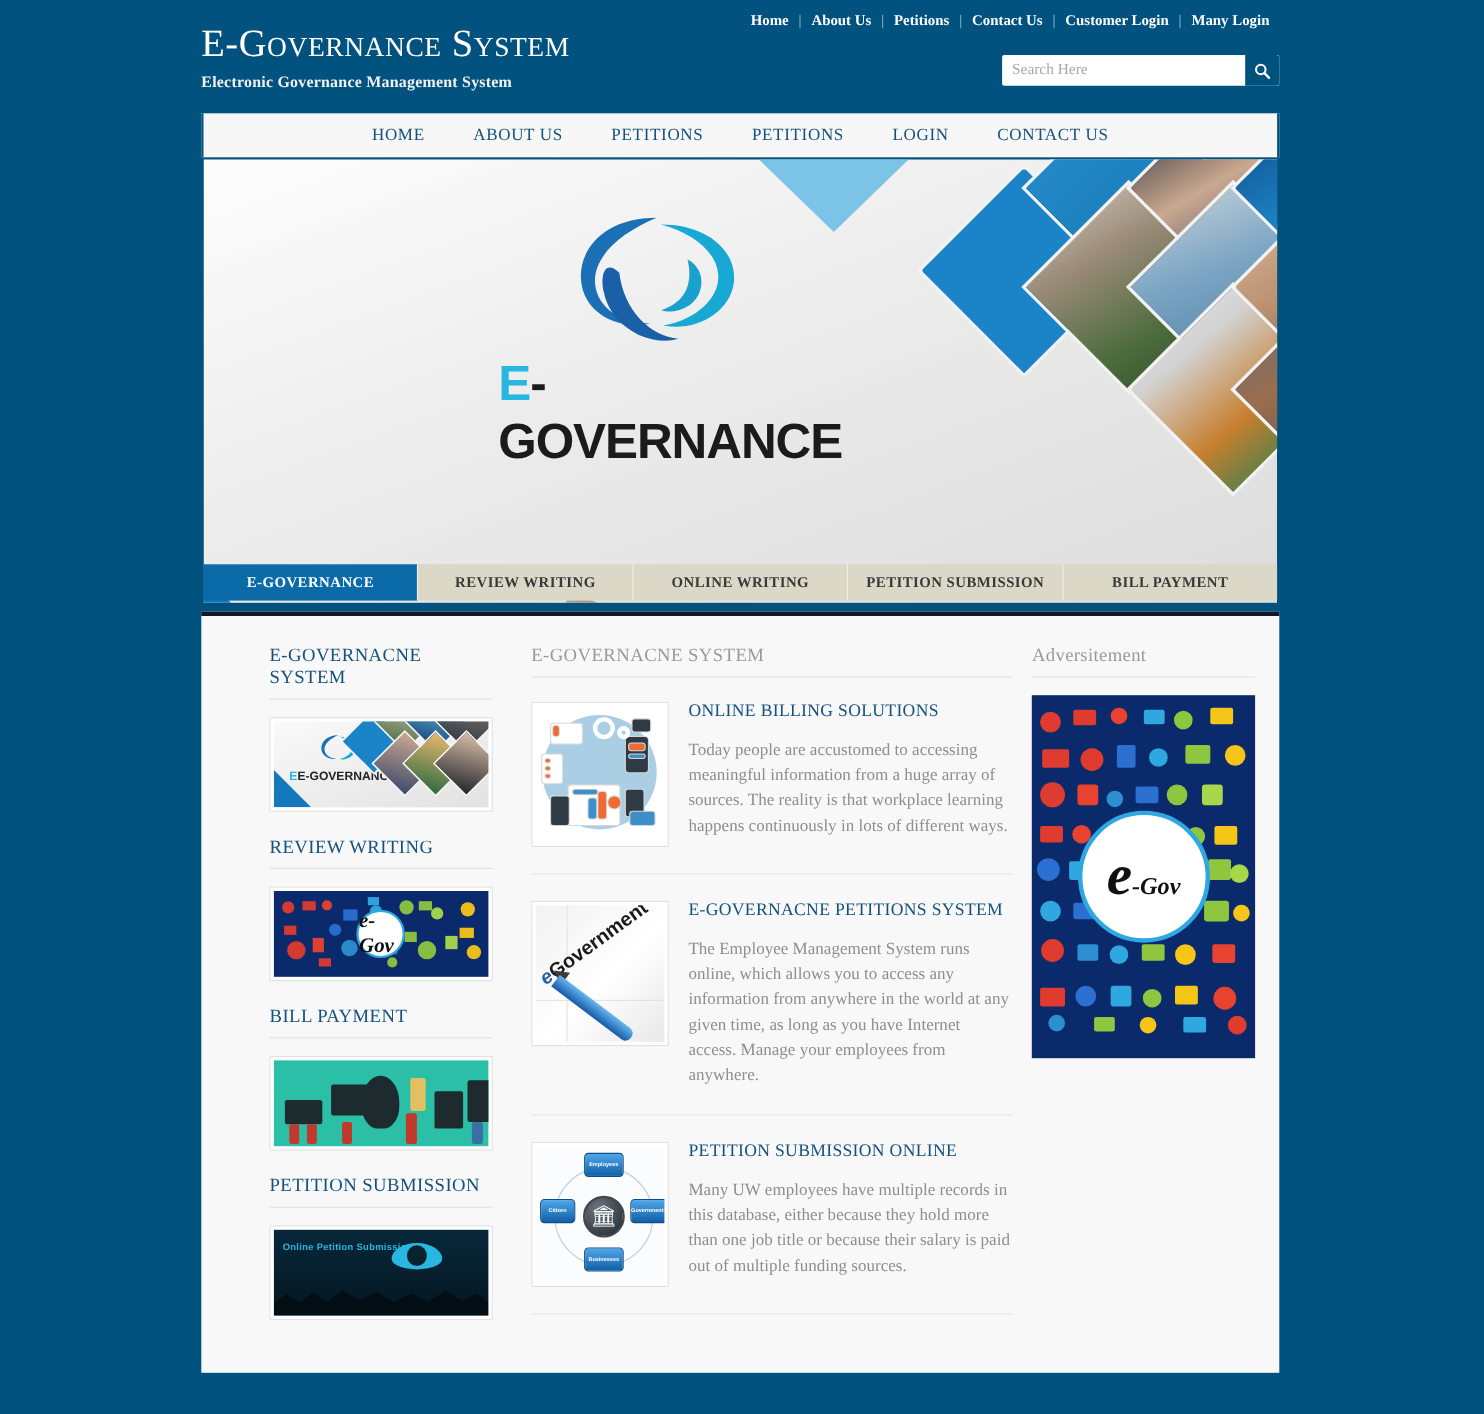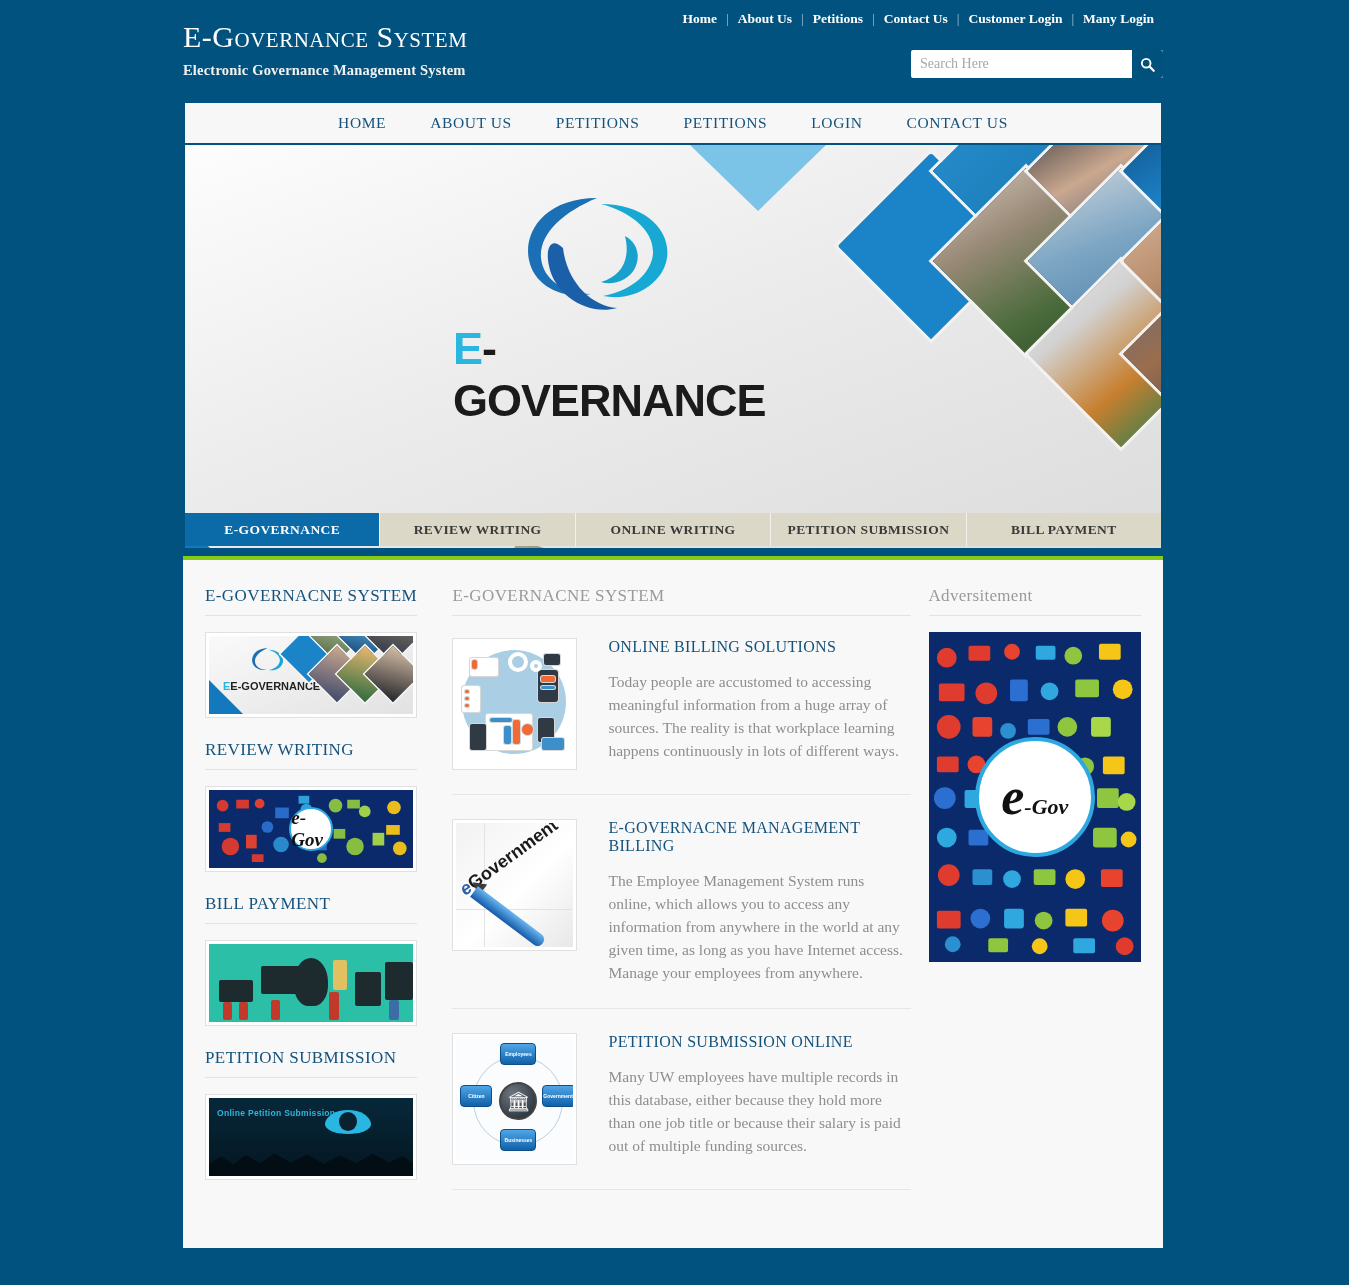--- a/index.html
+++ b/index.html
@@ -9,21 +9,21 @@
     font-family: "Liberation Serif", serif;
     overflow: hidden;
   }
   .page { position: relative; width: 1349px; height: 1285px; }
 
   
   .topbar { position: absolute; left: 0; top: 0; width: 1349px; height: 100px; }
   .logo-wrap { position: absolute; left: 183px; top: 22px; }
   .logo-title {
     font-family: "Liberation Serif", serif;
-    font-size: 30px; color: #ffffff; letter-spacing: 0.5px;
+    font-size: 35px; color: #ffffff; letter-spacing: 0.5px;
     font-variant: small-caps; line-height: 1; text-align: right;
   }
   .logo-sub {
     font-family: "Liberation Serif", serif;
     font-size: 14.5px; color: #f2f2f2; font-weight: bold;
     margin-top: 10px; letter-spacing: 0.2px;
   }
   .toplinks {
     position: absolute; right: 186px; top: 11px;
     display: flex; align-items: center;
@@ -108,21 +108,22 @@
     font-size: 13.5px; font-weight: bold; letter-spacing: 0.4px;
     border-right: 1px solid #f3f1ea; cursor: pointer; white-space: nowrap;
   }
   .tab:last-child { border-right: 0; }
   .tab.active { background: #0b6aa8; color: #ffffff; }
 
   
   .panel {
     position: absolute; left: 183px; top: 556px;
     width: 980px; height: 692px; background: #f8f8f8;
-    border-top: 4px solid #84cc16;
+    border-top: 4px solid #0f172a;
+    padding-left: 40px;
   }
   .cols { display: flex; padding: 26px 22px 0 22px; }
   .col-left { width: 218px; }
   .col-mid { width: 470px; margin-left: 35px; }
   .col-right { width: 218px; margin-left: 18px; }
 
   .side-head {
     color: #14527d; font-size: 17px; letter-spacing: 0.4px;
     padding-bottom: 9px; border-bottom: 1px solid #e2e2e2;
     margin-bottom: 16px;
@@ -185,21 +186,21 @@
   .tb-petition .crowd { position: absolute; left: 0; bottom: 0; width: 100%; height: 30px;
     background: #020d14;
     clip-path: polygon(0 60%,6% 35%,12% 62%,18% 30%,25% 58%,32% 25%,40% 55%,48% 28%,56% 60%,64% 32%,72% 58%,80% 26%,88% 55%,95% 34%,100% 60%,100% 100%,0 100%); }
 
   
   .item { display: flex; padding-bottom: 24px; border-bottom: 1px solid #e6e6e6; margin-bottom: 24px; }
   .item:last-child { border-bottom: 1px solid #e6e6e6; }
   .item-thumb { width: 125px; height: 132px; border: 1px solid #e0e0e0; background: #fff;
     padding: 3px; flex: 0 0 125px; }
   .item-inner { width: 100%; height: 100%; position: relative; overflow: hidden; }
-  .item-body { margin-left: 31px; flex: 1; }
+  .item-body { margin-left: 18px; flex: 1; }
   .item-title { color: #14527d; font-size: 16px; letter-spacing: 0.3px; margin-bottom: 14px; }
   .item-text { color: #8e8e8e; font-size: 15.5px; line-height: 23px; }
 
   
   .ill-billing { background: #fff; }
   .ill-billing .bg { position: absolute; left: 6px; top: 8px; width: 104px; height: 104px;
     border-radius: 50%; background: #aacfe4; }
   .ill-billing .card { position: absolute; background: #fff; border-radius: 2px;
     box-shadow: 0 0 0 1px #d7d7d7; }
   .ill-billing .orange { background: #f06a36; }
@@ -477,21 +478,21 @@
           <div class="item-thumb">
             <div class="item-inner ill-pen">
               <div class="line" style="left:0;top:86px;width:100%;height:1px;"></div>
               <div class="line" style="left:28px;top:0;width:1px;height:100%;"></div>
               <div class="word"><i>e</i><span>Government</span></div>
               <div class="nib"></div>
               <div class="pen"></div>
             </div>
           </div>
           <div class="item-body">
-            <div class="item-title">E-GOVERNACNE MANAGEMENT BILLING</div>
+            <div class="item-title">E-GOVERNACNE PETITIONS SYSTEM</div>
             <div class="item-text">The Employee Management System runs online, which allows you to access any information from anywhere in the world at any given time, as long as you have Internet access. Manage your employees from anywhere.</div>
           </div>
         </div>
 
         <div class="item">
           <div class="item-thumb">
             <div class="item-inner ill-diagram">
               <div class="ring"></div>
               <div class="node" style="left:44px;top:6px;width:36px;height:22px;">Employees</div>
               <div class="node" style="left:4px;top:48px;width:32px;height:22px;">Citizen</div>

